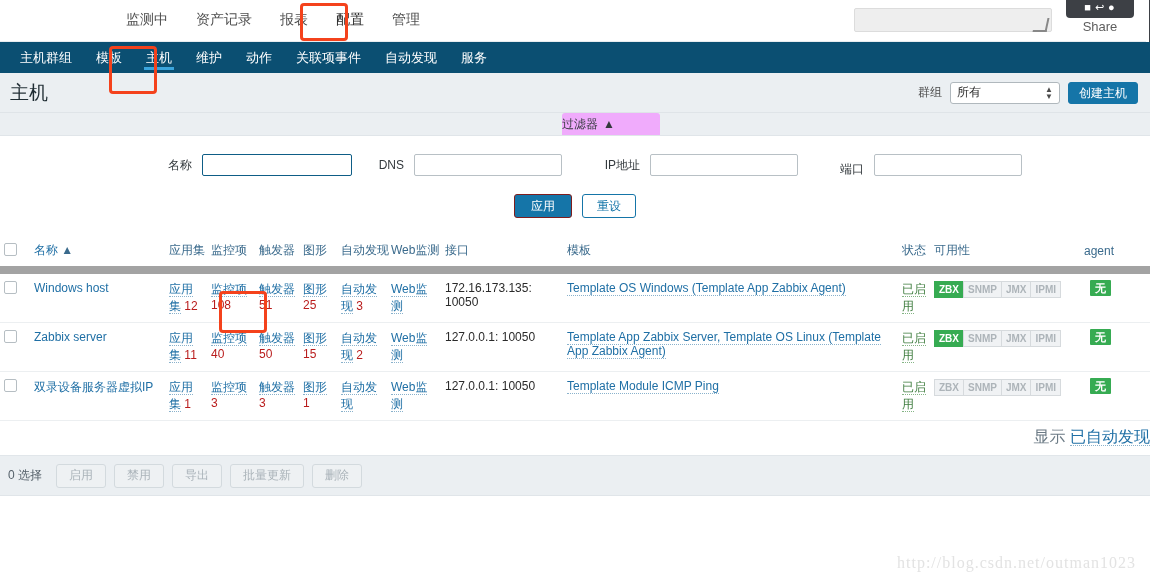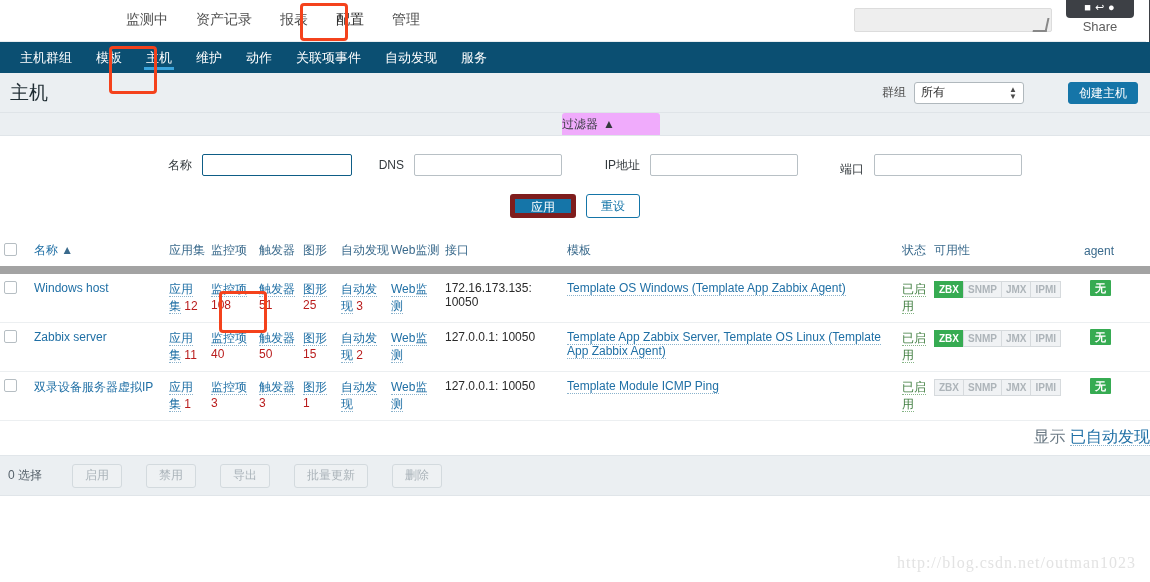--- a/index.html
+++ b/index.html
@@ -138,21 +138,20 @@
   .btn-primary {
     background:#1575a8; color:#fff;
     border:1px solid #1575a8;
     border-radius:3px;
     height:22px;
     padding: 0 10px;
     font-size:12px;
     line-height:20px;
     cursor:pointer;
     white-space:nowrap;
-    margin-left:36px;
   }
 
   
   .filter-tabrow {
     background:#ebeff2;
     height: 22px;
     position:relative;
   }
   .filter-tab {
     position:absolute;
@@ -177,21 +176,21 @@
     background:#fff;
     border:1px solid #b8c0c5;
     border-radius:2px;
   }
   .f-input.focused { border:1px solid #0e5d86; }
   .filter-actions {
     display:flex; justify-content:center; gap:10px;
     padding-top: 14px; padding-bottom: 6px;
   }
   .btn-apply {
-    background:#1575a8; color:#fff; border:5px solid #7f1d1d;
+    background:#1575a8; color:#fff; border:1px solid #7f1d1d;
     border-radius:3px; height:24px; padding:0 16px;
     font-size:12px; cursor:pointer;
   }
   .btn-reset {
     background:#fff; color:#1575a8; border:1px solid #1575a8;
     border-radius:3px; height:24px; padding:0 14px;
     font-size:12px; cursor:pointer;
   }
 
   
@@ -253,21 +252,21 @@
     font-size:16px; color:#6b7a85;
     background:#fff;
   }
   .table-footline .lnk-dot{ color:#1f6fa5; }
 
   
   .bulkbar {
     background:#ebeff2;
     height: 40px;
     display:flex; align-items:center;
-    padding-left: 8px; gap: 24px;
+    padding-left: 8px; gap: 8px;
     border-bottom: 1px solid #e0e5e9;
   }
   .sel-count { font-size:12px; color:#55616a; margin-right:6px; }
   .btn-disabled {
     background:#eef1f3; color:#aab3b9;
     border:1px solid #d3dade;
     border-radius:3px;
     height:24px; padding:0 12px;
     font-size:12px;
     cursor:default;

